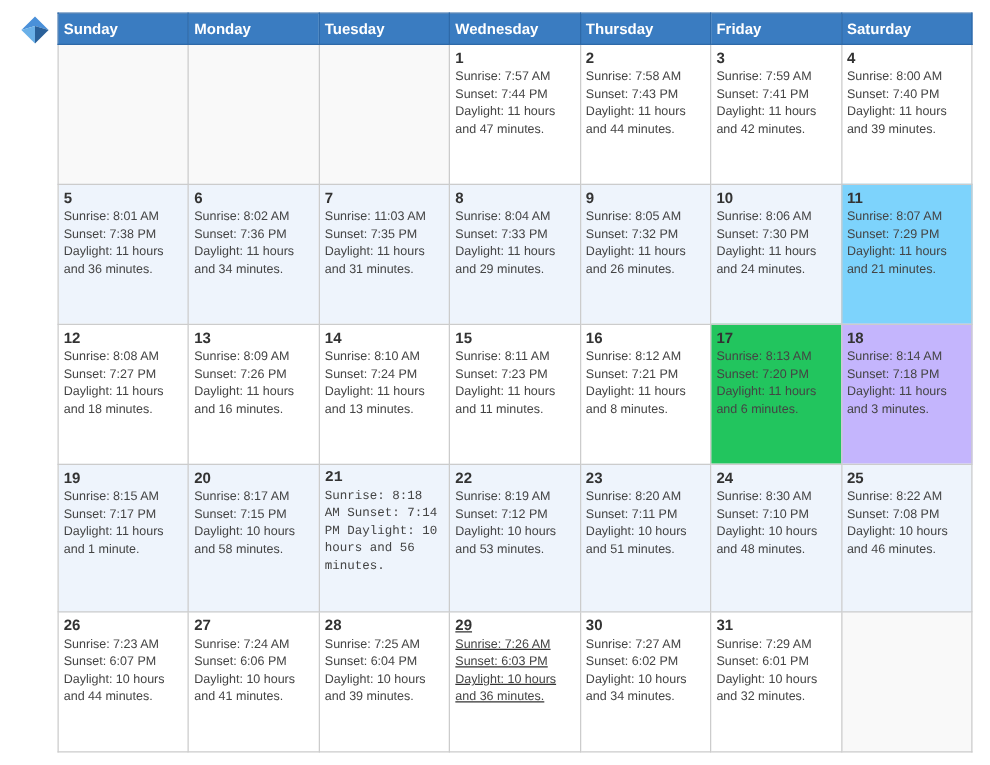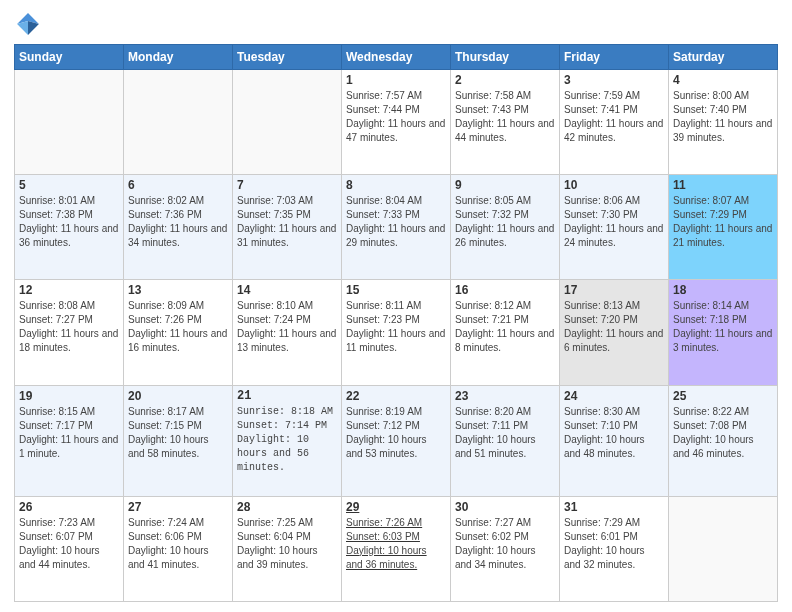--- a/index.html
+++ b/index.html
@@ -8,21 +8,21 @@
       height: 612px;
       font-family: Arial, sans-serif;
       background: #fff;
       overflow: hidden;
     }
     .page {
       width: 792px;
       height: 612px;
       padding: 10px 14px;
       display: flex;
-      flex-direction: column;
+      flex-direction: row;
     }
     .header {
       display: flex;
       justify-content: space-between;
       align-items: flex-start;
       margin-bottom: 6px;
     }
     .logo {
       display: flex;
       align-items: center;
@@ -179,21 +179,21 @@
           </td>
           <td style="background: rgb(238, 244, 252);">
             <span class="day-num">6</span>
             <div class="day-info">Sunrise: 8:02 AM
 Sunset: 7:36 PM
 Daylight: 11 hours
 and 34 minutes.</div>
           </td>
           <td style="background: rgb(238, 244, 252);">
             <span class="day-num">7</span>
-            <div class="day-info">Sunrise: 7:03 AM
+            <div class="day-info">Sunrise: 11:03 AM
 Sunset: 7:35 PM
 Daylight: 11 hours
 and 31 minutes.</div>
           </td>
           <td style="background: rgb(238, 244, 252);">
             <span class="day-num">8</span>
             <div class="day-info">Sunrise: 8:04 AM
 Sunset: 7:33 PM
 Daylight: 11 hours
 and 29 minutes.</div>
@@ -249,21 +249,21 @@
 Daylight: 11 hours
 and 11 minutes.</div>
           </td>
           <td style="background: rgb(255, 255, 255);">
             <span class="day-num">16</span>
             <div class="day-info">Sunrise: 8:12 AM
 Sunset: 7:21 PM
 Daylight: 11 hours
 and 8 minutes.</div>
           </td>
-          <td style="background: #e5e5e5;">
+          <td style="background: #22c55e;">
             <span class="day-num">17</span>
             <div class="day-info">Sunrise: 8:13 AM
 Sunset: 7:20 PM
 Daylight: 11 hours
 and 6 minutes.</div>
           </td>
           <td style="background: #c4b5fd;">
             <span class="day-num">18</span>
             <div class="day-info">Sunrise: 8:14 AM
 Sunset: 7:18 PM

